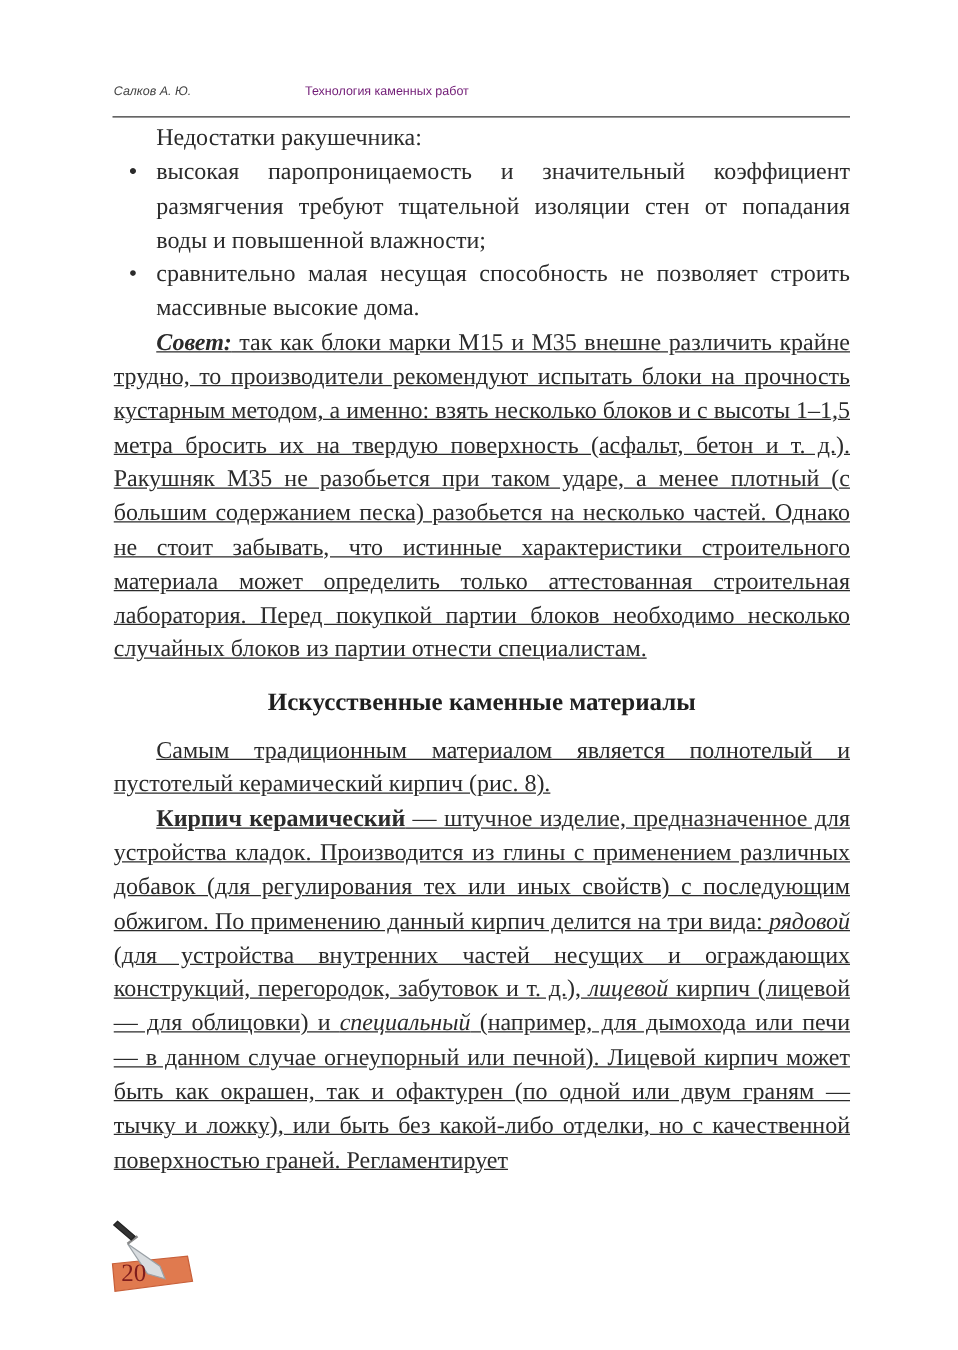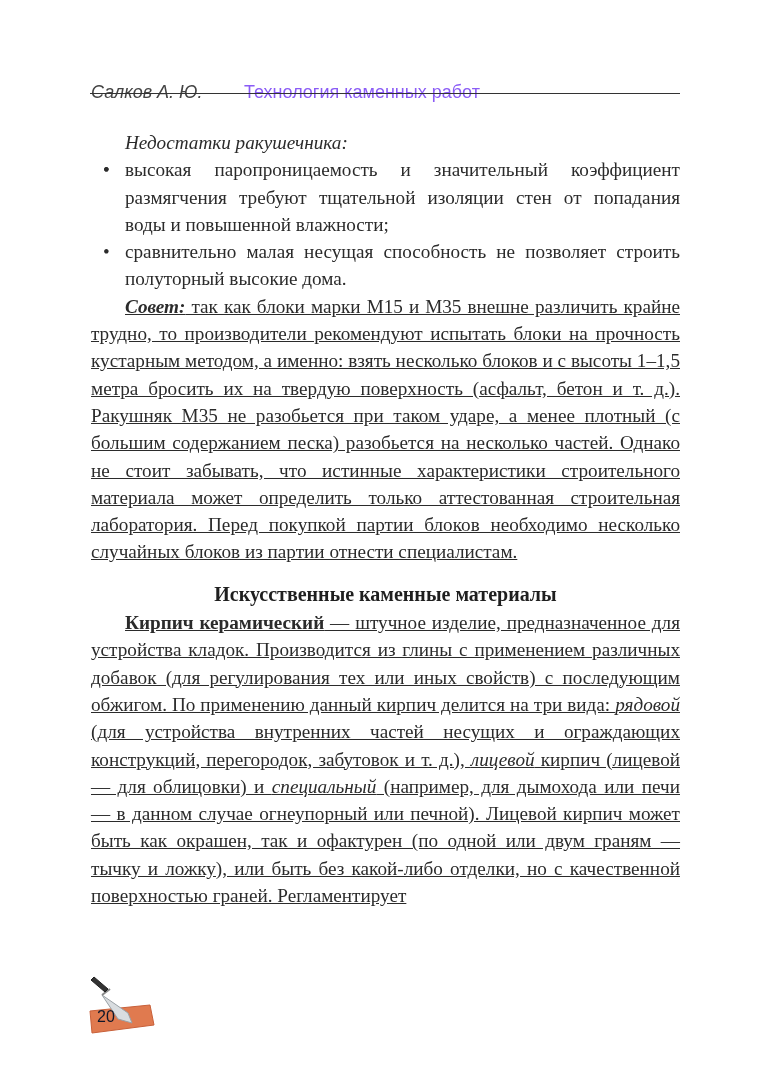--- a/index.html
+++ b/index.html
@@ -1,43 +1,43 @@
 <!DOCTYPE html>
 <html><head>
 <meta charset="utf-8">
 <style>
   html, body { margin: 0; padding: 0; }
   body {
     width: 766px; height: 1080px; background: #ffffff; position: relative; overflow: hidden;
     font-family: "Liberation Serif", "DejaVu Serif", serif; color: #2a2a2a;
   }
   .header {
-    position: absolute; left: 91px; top: 78px; width: 410px; height: 26px;
-    font-family: "Liberation Sans", "DejaVu Sans", sans-serif; font-size: 18px; color: #222; text-align: right;
+    position: absolute; left: 91px; top: 64px; width: 410px; height: 26px;
+    font-family: "Liberation Sans", "DejaVu Sans", sans-serif; font-size: 10px; color: #222; text-align: right;
   }
   .header .author { position: absolute; left: 0; top: 4px; font-style: italic; color: #444; }
-  .header .title { position: absolute; left: 153px; top: 4px; white-space: nowrap; color: #8b5cf6; }
+  .header .title { position: absolute; left: 153px; top: 4px; white-space: nowrap; color: #701a75; }
   .rule { position: absolute; left: 90px; top: 93px; width: 590px; height: 1px; background: #333; }
   .content {
     position: absolute; left: 91px; top: 97px; width: 589px;
     font-size: 19.2px; line-height: 27.3px; text-align: justify; color: #2b2b2b;
   }
   p { margin: 0; }
   .indent { text-indent: 34px; text-decoration: underline; }
-  .subhead { font-style: italic; padding-left: 34px; margin-top: 32px; }
+  .subhead { padding-left: 34px; }
   ul.bullets { list-style: none; margin: 0; padding: 0; }
   ul.bullets li { position: relative; padding-left: 34px; }
   ul.bullets li .bullet { position: absolute; left: 12px; top: 0; }
   .section-title {
-    text-align: center; font-weight: bold; font-size: 20px; margin: 15px 0 1px 0; color: #1f1f1f;
+    text-align: center; font-weight: bold; font-size: 20px; margin: 15px 0 11px 0; color: #1f1f1f;
   }
   .footer-art { position: absolute; left: 88px; top: 975px; width: 80px; height: 60px; }
   .page-num {
-    position: absolute; left: 97px; top: 1008px; font-family: Liberation Sans, sans-serif;
-    font-size: 16px; color: #0f172a; font-weight: normal;
+    position: absolute; left: 97px; top: 1008px; font-family: Liberation Serif, serif;
+    font-size: 20px; color: #7f1d1d; font-weight: normal;
   }
 </style>
 </head>
 <body>
 
 <div class="header">
   <span class="author">Салков А. Ю.</span>
   <span class="title">Технология каменных работ</span>
 </div>
 <div class="rule"></div>
@@ -47,28 +47,29 @@
   <ul class="bullets">
     <li>
       <span class="bullet">•</span>
     </li>
     <li>
       <span class="bullet">•</span>
       <span>высокая паропроницаемость и значительный коэффициент размягчения требуют тщательной изоляции стен от попадания воды и повышенной влажности;</span>
     </li>
     <li>
       <span class="bullet">•</span>
-      <span>сравнительно малая несущая способность не позволяет строить полуторный высокие дома.</span>
+      <span>сравнительно малая несущая способность не позволяет строить массивные высокие дома.</span>
     </li>
   </ul>
 
   <p class="indent"><b><i>Совет:</i></b><span> так как блоки марки М15 и М35 внешне различить крайне трудно, то производители рекомендуют испытать блоки на прочность кустарным методом, а именно: взять несколько блоков и с высоты 1–1,5 метра бросить их на твердую поверхность (асфальт, бетон и т. д.). Ракушняк М35 не разобьется при таком ударе, а менее плотный (с большим содержанием песка) разобьется на несколько частей. Однако не стоит забывать, что истинные характеристики строительного материала может определить только аттестованная строительная лаборатория. Перед покупкой партии блоков необходимо несколько случайных блоков из партии отнести специалистам.</span></p>
 
   <div class="section-title">Искусственные каменные материалы</div>
 
+  <p class="indent">Самым традиционным материалом является полнотелый и пустотелый керамический кирпич (рис. 8).</p>
   <p class="indent"><b>Кирпич керамический</b><span> — штучное изделие, предназначенное для устройства кладок. Производится из глины с применением различных добавок (для регулирования тех или иных свойств) с последующим обжигом. По применению данный кирпич делится на три вида: </span><i>рядовой</i><span> (для устройства внутренних частей несущих и ограждающих конструкций, перегородок, забутовок и т. д.), </span><i>лицевой</i><span> кирпич (лицевой — для облицовки) и </span><i>специальный</i><span> (например, для дымохода или печи — в данном случае огнеупорный или печной). Лицевой кирпич может быть как окрашен, так и офактурен (по одной или двум граням — тычку и ложку), или быть без какой-либо отделки, но с качественной поверхностью граней. Регламентирует</span></p>
 </div>
 
 <svg class="footer-art" viewBox="0 0 80 60">
   <path d="M2 36 L62 30 L66 50 L4 58 Z" fill="#e07a4f" stroke="#c8603a" stroke-width="1"></path>
   <path d="M14 20 L40 38 L44 48 L30 44 Z" fill="#d9dde0" stroke="#9aa1a6" stroke-width="1"></path>
   <line x1="14" y1="20" x2="22" y2="14" stroke="#888" stroke-width="2"></line>
   <path d="M6 2 L20 14 L17 17 L3 5 Z" fill="#333" stroke="#222" stroke-width="1"></path>
 </svg>
 <div class="page-num">20</div>

